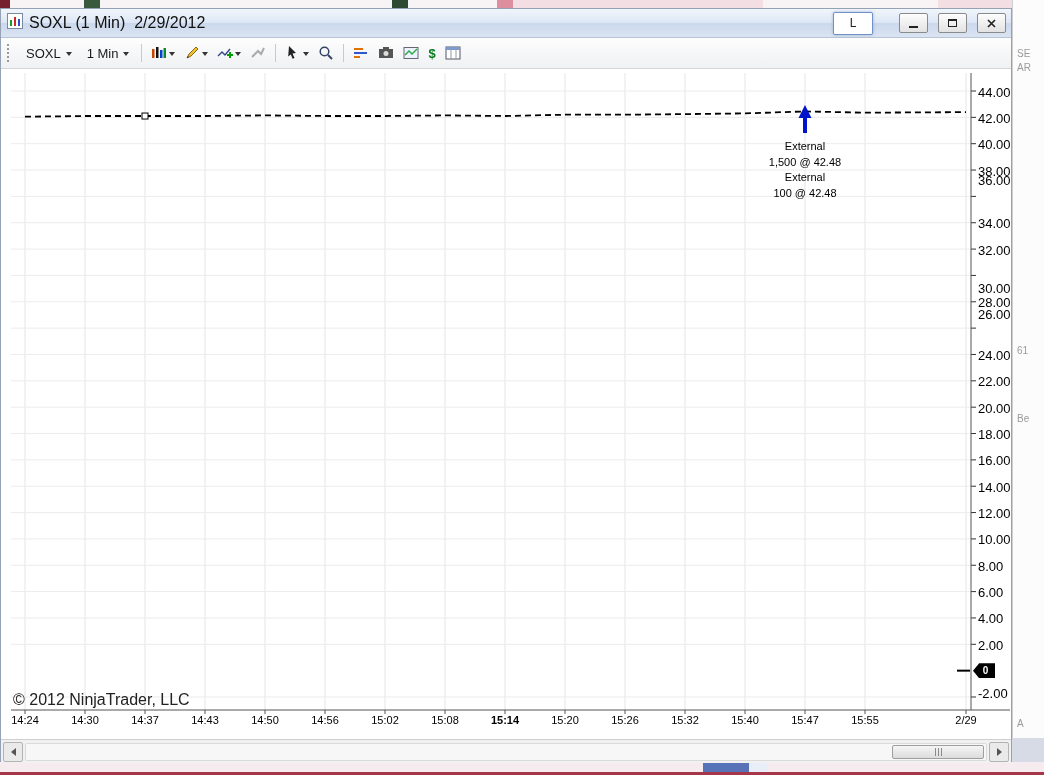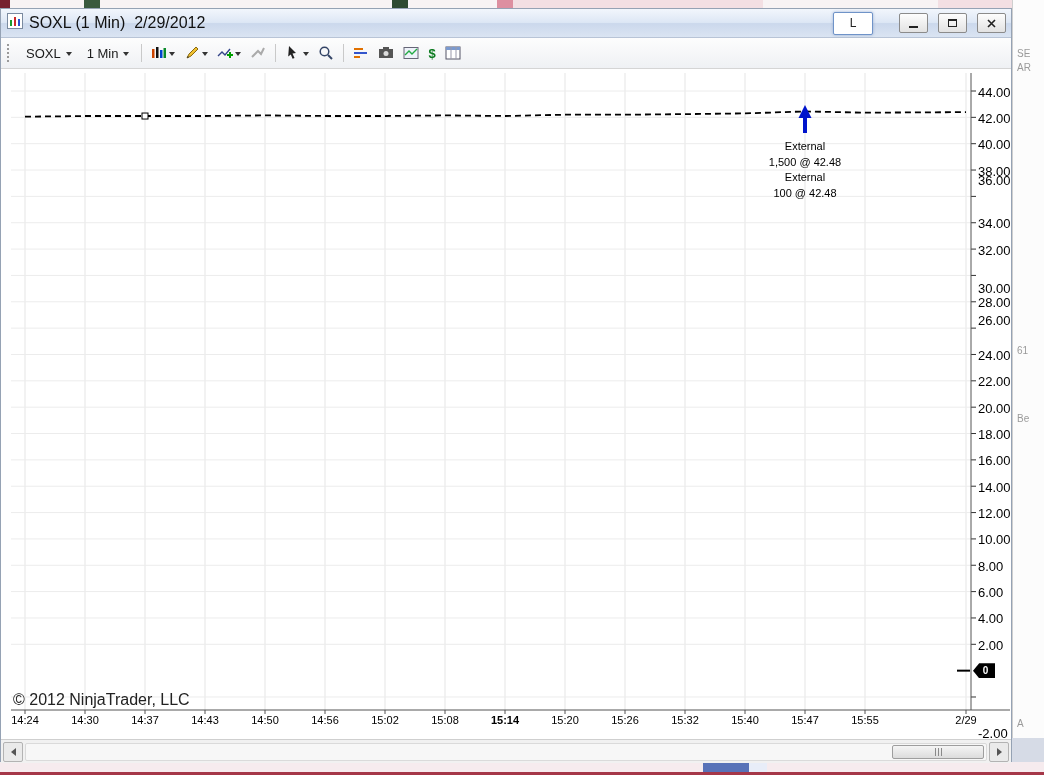--- a/index.html
+++ b/index.html
@@ -340,34 +340,34 @@
     <div class="copyright">© 2012 NinjaTrader, LLC</div>
   <div class="y-tick-label" style="top: 15.5px;">44.00</div>
       <div class="y-tick-label" style="top: 41.8478px;">42.00</div>
       <div class="y-tick-label" style="top: 68.1956px;">40.00</div>
       <div class="y-tick-label" style="top: 94.5434px;">38.00</div>
       <div class="y-tick-label" style="top: 104px;">36.00</div>
       <div class="y-tick-label" style="top: 147.239px;">34.00</div>
       <div class="y-tick-label" style="top: 173.587px;">32.00</div>
       <div class="y-tick-label" style="top: 212px;">30.00</div>
       <div class="y-tick-label" style="top: 226.282px;">28.00</div>
-      <div class="y-tick-label" style="top: 244px;">26.00</div>
+      <div class="y-tick-label" style="top: 238px;">26.00</div>
       <div class="y-tick-label" style="top: 278.978px;">24.00</div>
       <div class="y-tick-label" style="top: 305.326px;">22.00</div>
       <div class="y-tick-label" style="top: 331.674px;">20.00</div>
       <div class="y-tick-label" style="top: 358.021px;">18.00</div>
       <div class="y-tick-label" style="top: 384.369px;">16.00</div>
       <div class="y-tick-label" style="top: 410.717px;">14.00</div>
       <div class="y-tick-label" style="top: 437.065px;">12.00</div>
       <div class="y-tick-label" style="top: 463.413px;">10.00</div>
       <div class="y-tick-label" style="top: 489.76px;">8.00</div>
       <div class="y-tick-label" style="top: 516.108px;">6.00</div>
       <div class="y-tick-label" style="top: 542.456px;">4.00</div>
       <div class="y-tick-label" style="top: 568.804px;">2.00</div>
-      <div class="y-tick-label" style="top: 617px; margin-top: 40px;">-2.00</div>
+      <div class="y-tick-label" style="top: 617px;">-2.00</div>
       <div class="x-tick-label" style="left: -4px;">14:24</div>
       <div class="x-tick-label" style="left: 56px;">14:30</div>
       <div class="x-tick-label" style="left: 116px;">14:37</div>
       <div class="x-tick-label" style="left: 176px;">14:43</div>
       <div class="x-tick-label" style="left: 236px;">14:50</div>
       <div class="x-tick-label" style="left: 296px;">14:56</div>
       <div class="x-tick-label" style="left: 356px;">15:02</div>
       <div class="x-tick-label" style="left: 416px;">15:08</div>
       <div class="x-tick-label" style="left: 476px; font-weight: bold;">15:14</div>
       <div class="x-tick-label" style="left: 536px;">15:20</div>

